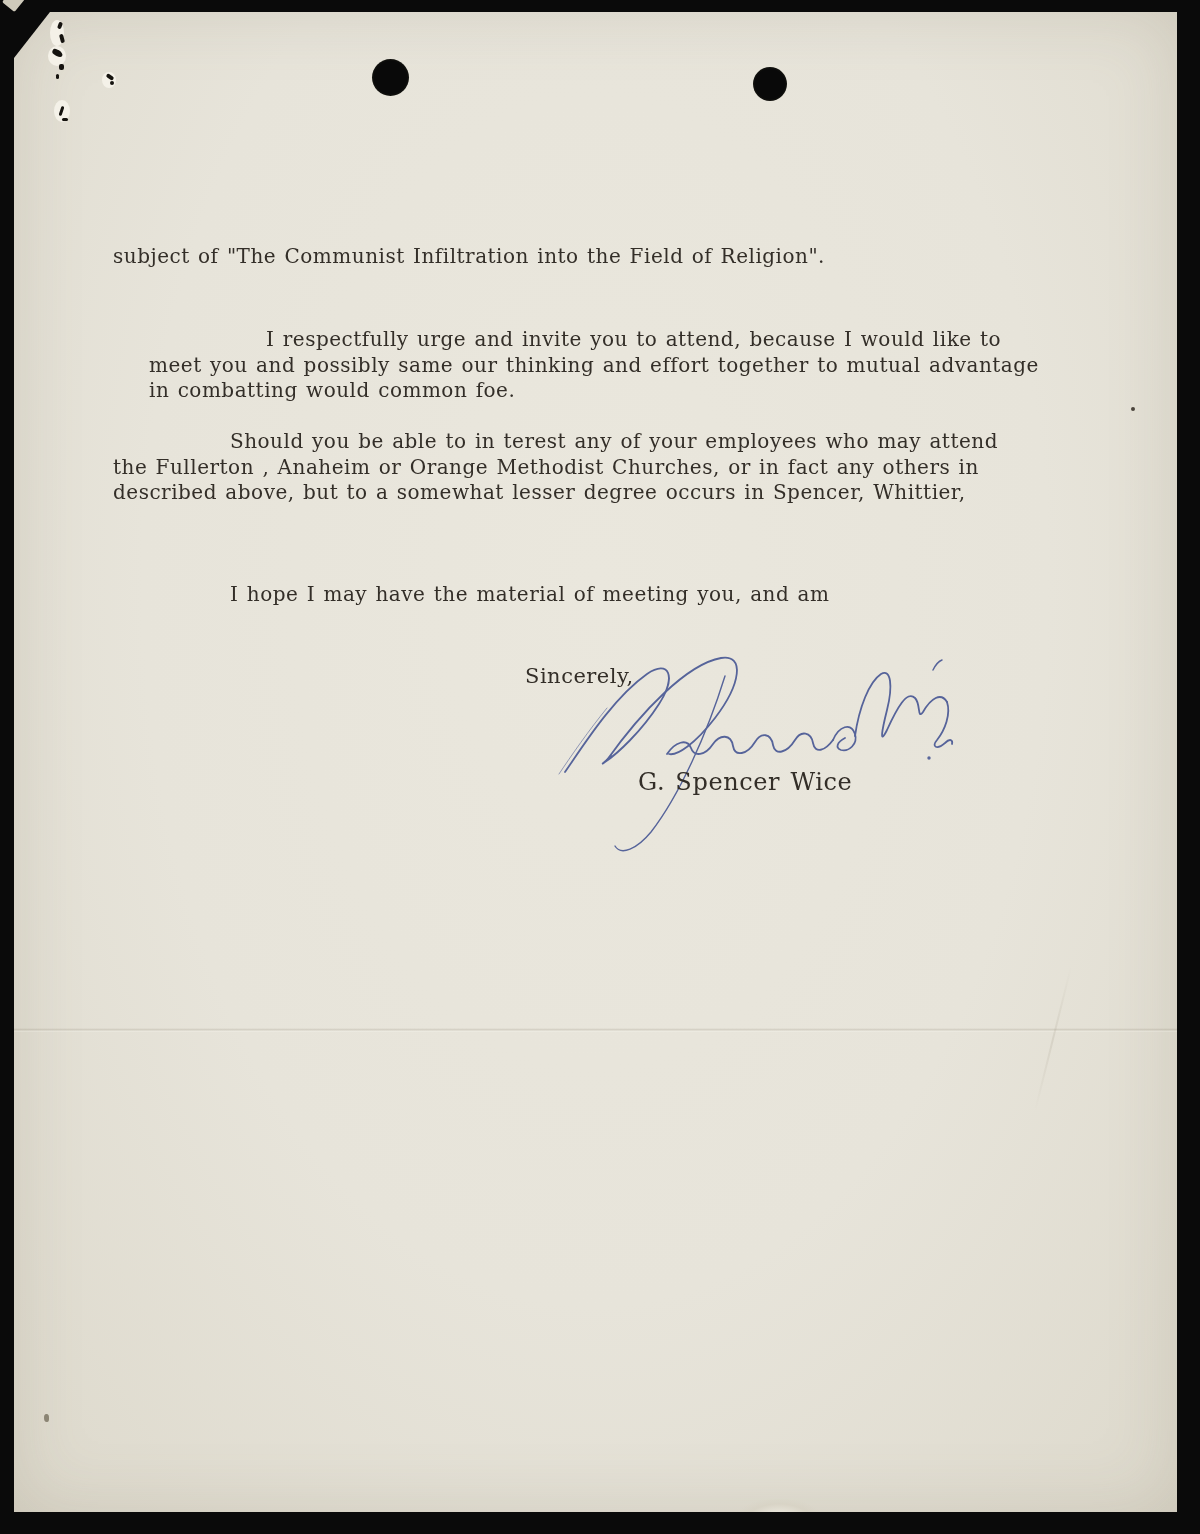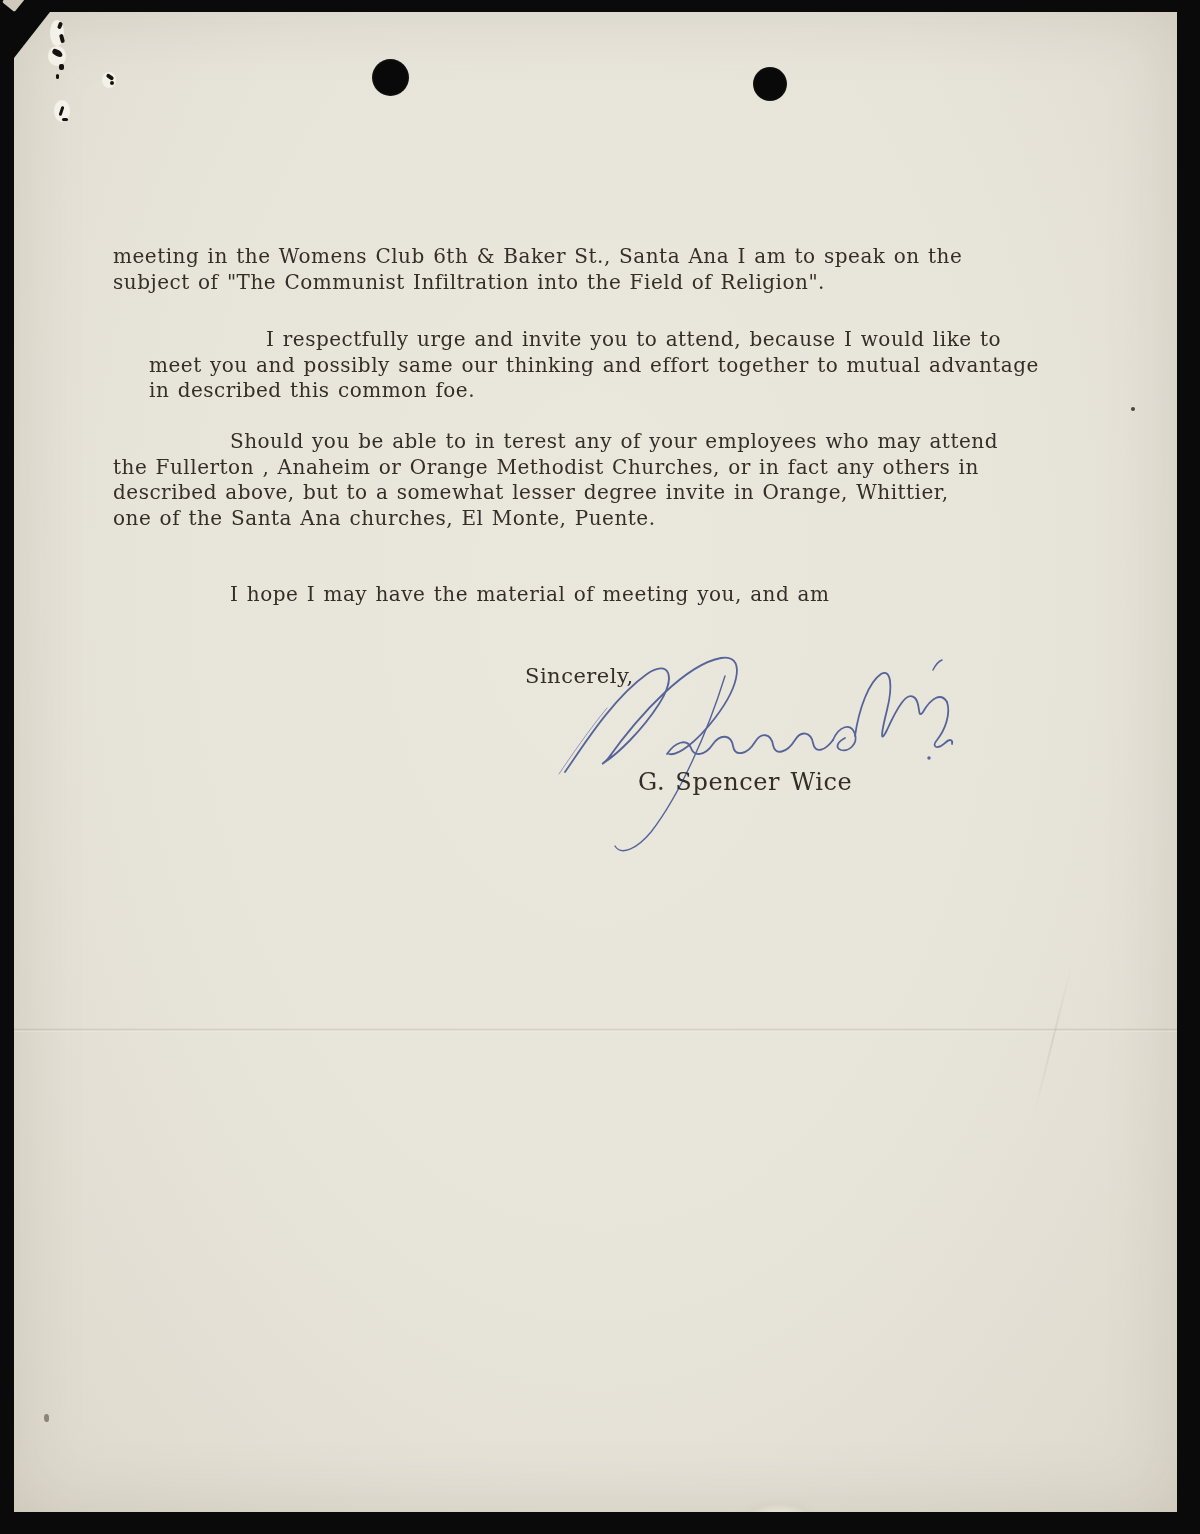--- a/index.html
+++ b/index.html
@@ -117,35 +117,33 @@
     <span class="tear-mark" style="left:92px; top:63px; width:8px;  height:4px;  transform:rotate(35deg);"></span>
     <span class="tear-mark" style="left:96px; top:69px; width:4px;  height:4px;"></span>
     <span class="speck light" style="left:40px; top:88px; width:16px; height:22px;"></span>
     <span class="tear-mark" style="left:46px; top:94px; width:3px;  height:10px; transform:rotate(18deg);"></span>
     <span class="tear-mark" style="left:48px; top:106px; width:6px; height:3px;"></span>
   </div>
 
   <div class="letter-body">
 
     <div class="para para-1">
-      <div class="line">meeting in the Womens Club 6th &amp; Baker St., Santa Ana I am to speak on the</div>
       <div class="line">subject of "The Communist Infiltration into the Field of Religion".</div>
     </div>
 
     <div class="para para-2">
       <div class="line indent">I respectfully urge and invite you to attend, because I would like to</div>
       <div class="line">meet you and possibly same our thinking and effort together to mutual advantage</div>
-      <div class="line">in described this common foe.</div>
+      <div class="line">in combatting would common foe.</div>
     </div>
 
     <div class="para para-3">
       <div class="line indent">Should you be able to in terest any of your employees who may attend</div>
       <div class="line">the Fullerton , Anaheim or Orange Methodist Churches, or in fact any others in</div>
-      <div class="line">described above, but to a somewhat lesser degree invite in Orange, Whittier,</div>
-      <div class="line">one of the Santa Ana churches, El Monte, Puente.</div>
+      <div class="line">described above, but to a somewhat lesser degree occurs in Spencer, Whittier,</div>
     </div>
 
     <div class="para para-4">
       <div class="line indent">I hope I may have the material of meeting you, and am</div>
     </div>
   </div>
 
   <div class="closing">Sincerely,</div>
 
   <svg class="signature-svg" viewBox="0 0 400 215">

